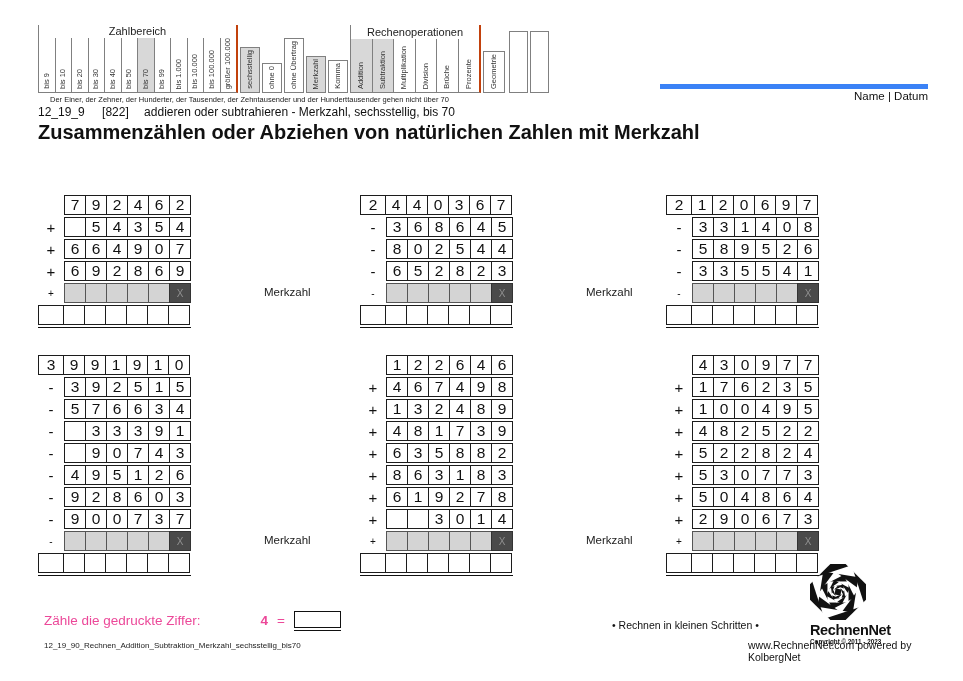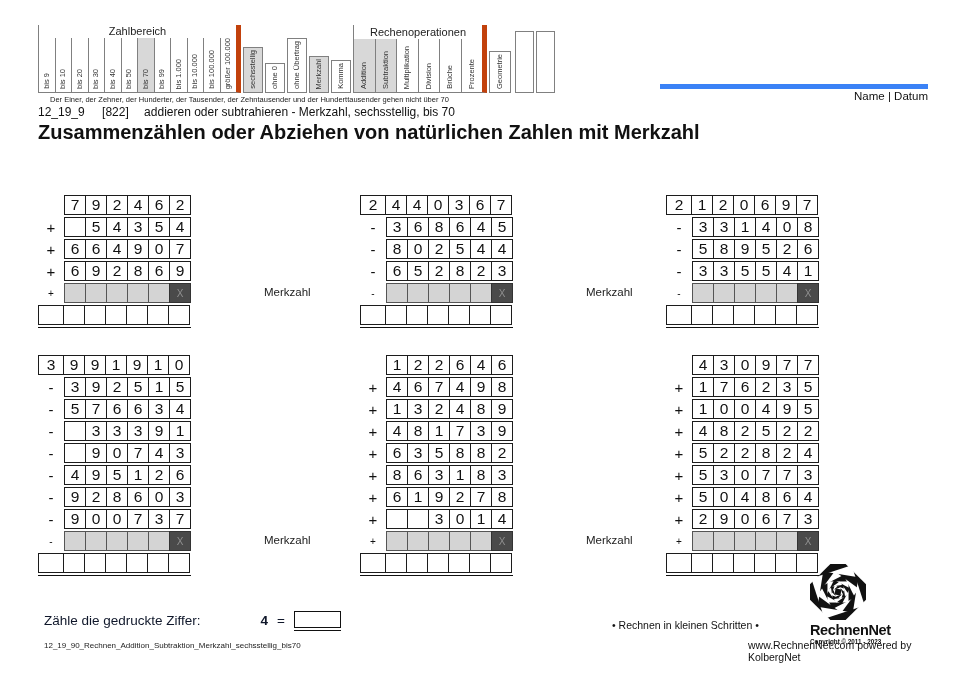--- a/index.html
+++ b/index.html
@@ -2,21 +2,21 @@
 <html><head>
 <meta charset="utf-8">
 <style>
   html,body{margin:0;padding:0;background:#fff;}
   .page{position:relative;width:963px;height:681px;background:#fff;overflow:hidden;
         font-family:"Liberation Sans", sans-serif;color:#1a1a1a;}
 
   
   .matrix{position:absolute;left:38px;top:25px;height:68px;display:flex;align-items:stretch;}
   .sec{display:flex;flex-direction:column;justify-content:flex-end;}
-  .sec.group{border-left:1px solid #808080;border-right:5px solid #c2410c;border-bottom:1px solid #808080;}
+  .sec.group{border-left:1px solid #808080;border-right:2px solid #c2410c;border-bottom:1px solid #808080;}
   .sec-title{height:14px;line-height:14px;font-size:11px;text-align:center;color:#222;white-space:nowrap;overflow:visible;}
   .sec-cols{display:flex;height:54px;}
   .sec.free .sec-cols{height:68px;align-items:flex-end;gap:2px;padding:0 2px;}
   .gcol{height:100%;border-left:1px solid #808080;display:flex;align-items:flex-end;justify-content:center;}
   .gcol:first-child{border-left:none;}
   .gcol .mbox{width:100%;height:100%;display:flex;align-items:flex-end;justify-content:center;}
   .ucol{display:flex;align-items:flex-end;justify-content:center;height:100%;}
   .ucol .mbox{border:1px solid #808080;width:100%;min-height:26px;display:flex;align-items:flex-end;justify-content:center;background:#fff;}
   .ucol .mbox.empty{min-height:60px;}
   .mbox.hl{background:#d8d8d8;}
@@ -49,21 +49,21 @@
   .leadcell{border:1px solid #1c1c1c;background:#fff;margin-right:-1px;font-size:15.5px;}
   .opsmall{font-size:10px;}
   .mkrow .cell{border:1px solid #555;}
   .cell.gray{background:#d4d4d4;}
   .cell.dark{background:#4a4a4a;color:#8f8f8f;font-size:10px;border:1px solid #333;}
   .mk-label{position:absolute;left:226px;top:3px;font-size:11.5px;color:#222;white-space:nowrap;}
   .rescell0{border:1px solid #1c1c1c;background:#fff;margin-right:-1px;}
   .dline{width:153px;border-top:1.6px solid #111;margin-top:0px;}
 
   
-  .taskline{position:absolute;left:44px;top:611px;display:flex;align-items:center;font-size:13.5px;color:#0f172a;}
+  .taskline{position:absolute;left:44px;top:611px;display:flex;align-items:center;font-size:13.5px;color:#ec4899;}
   .tdigit{font-weight:bold;margin-left:60px;}
   .teq{margin-left:9px;}
   .answrap{display:inline-block;margin-left:9px;border-bottom:1.5px solid #111;padding-bottom:1.5px;}
   .ansbox{display:block;box-sizing:border-box;width:47px;height:17px;border:1.3px solid #111;background:#fff;}
 
   
   .filename{position:absolute;left:44px;top:641px;font-size:8px;color:#222;}
   .slogan{position:absolute;left:612px;top:619px;font-size:10.5px;color:#111;}
   .site{position:absolute;left:748px;top:639px;font-size:10.5px;color:#111;}
   .logoblock{position:absolute;left:810px;top:564px;width:86px;text-align:left;}

